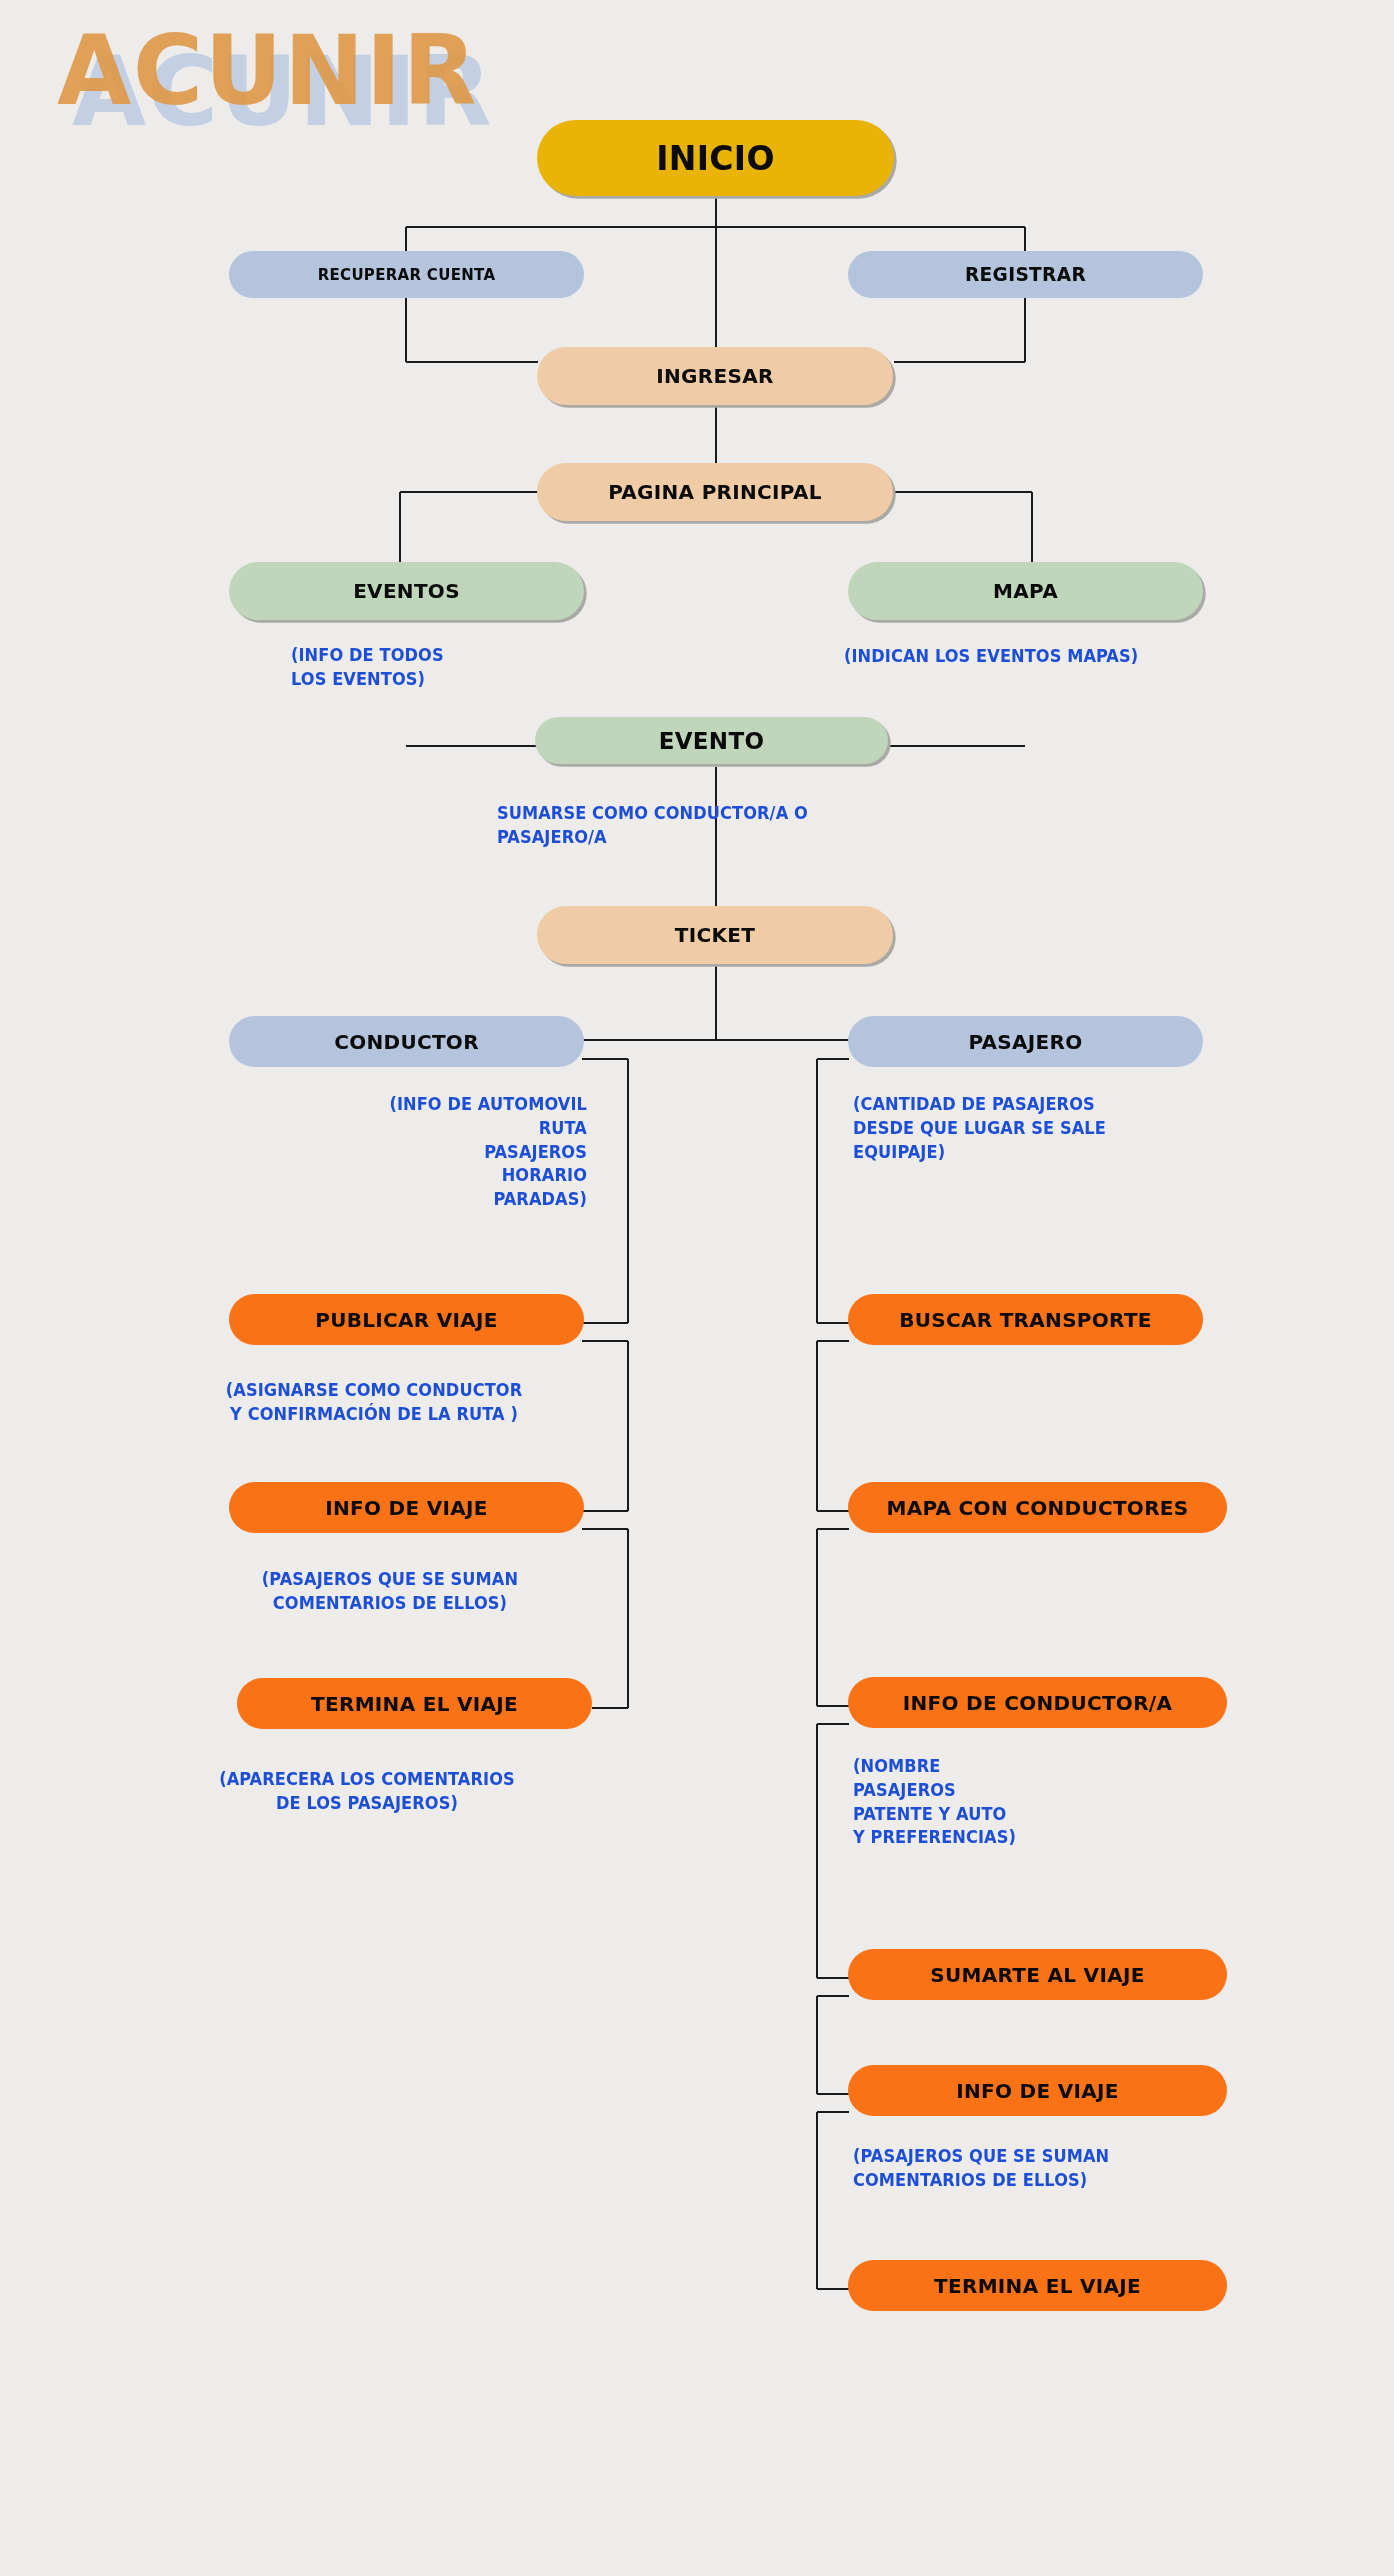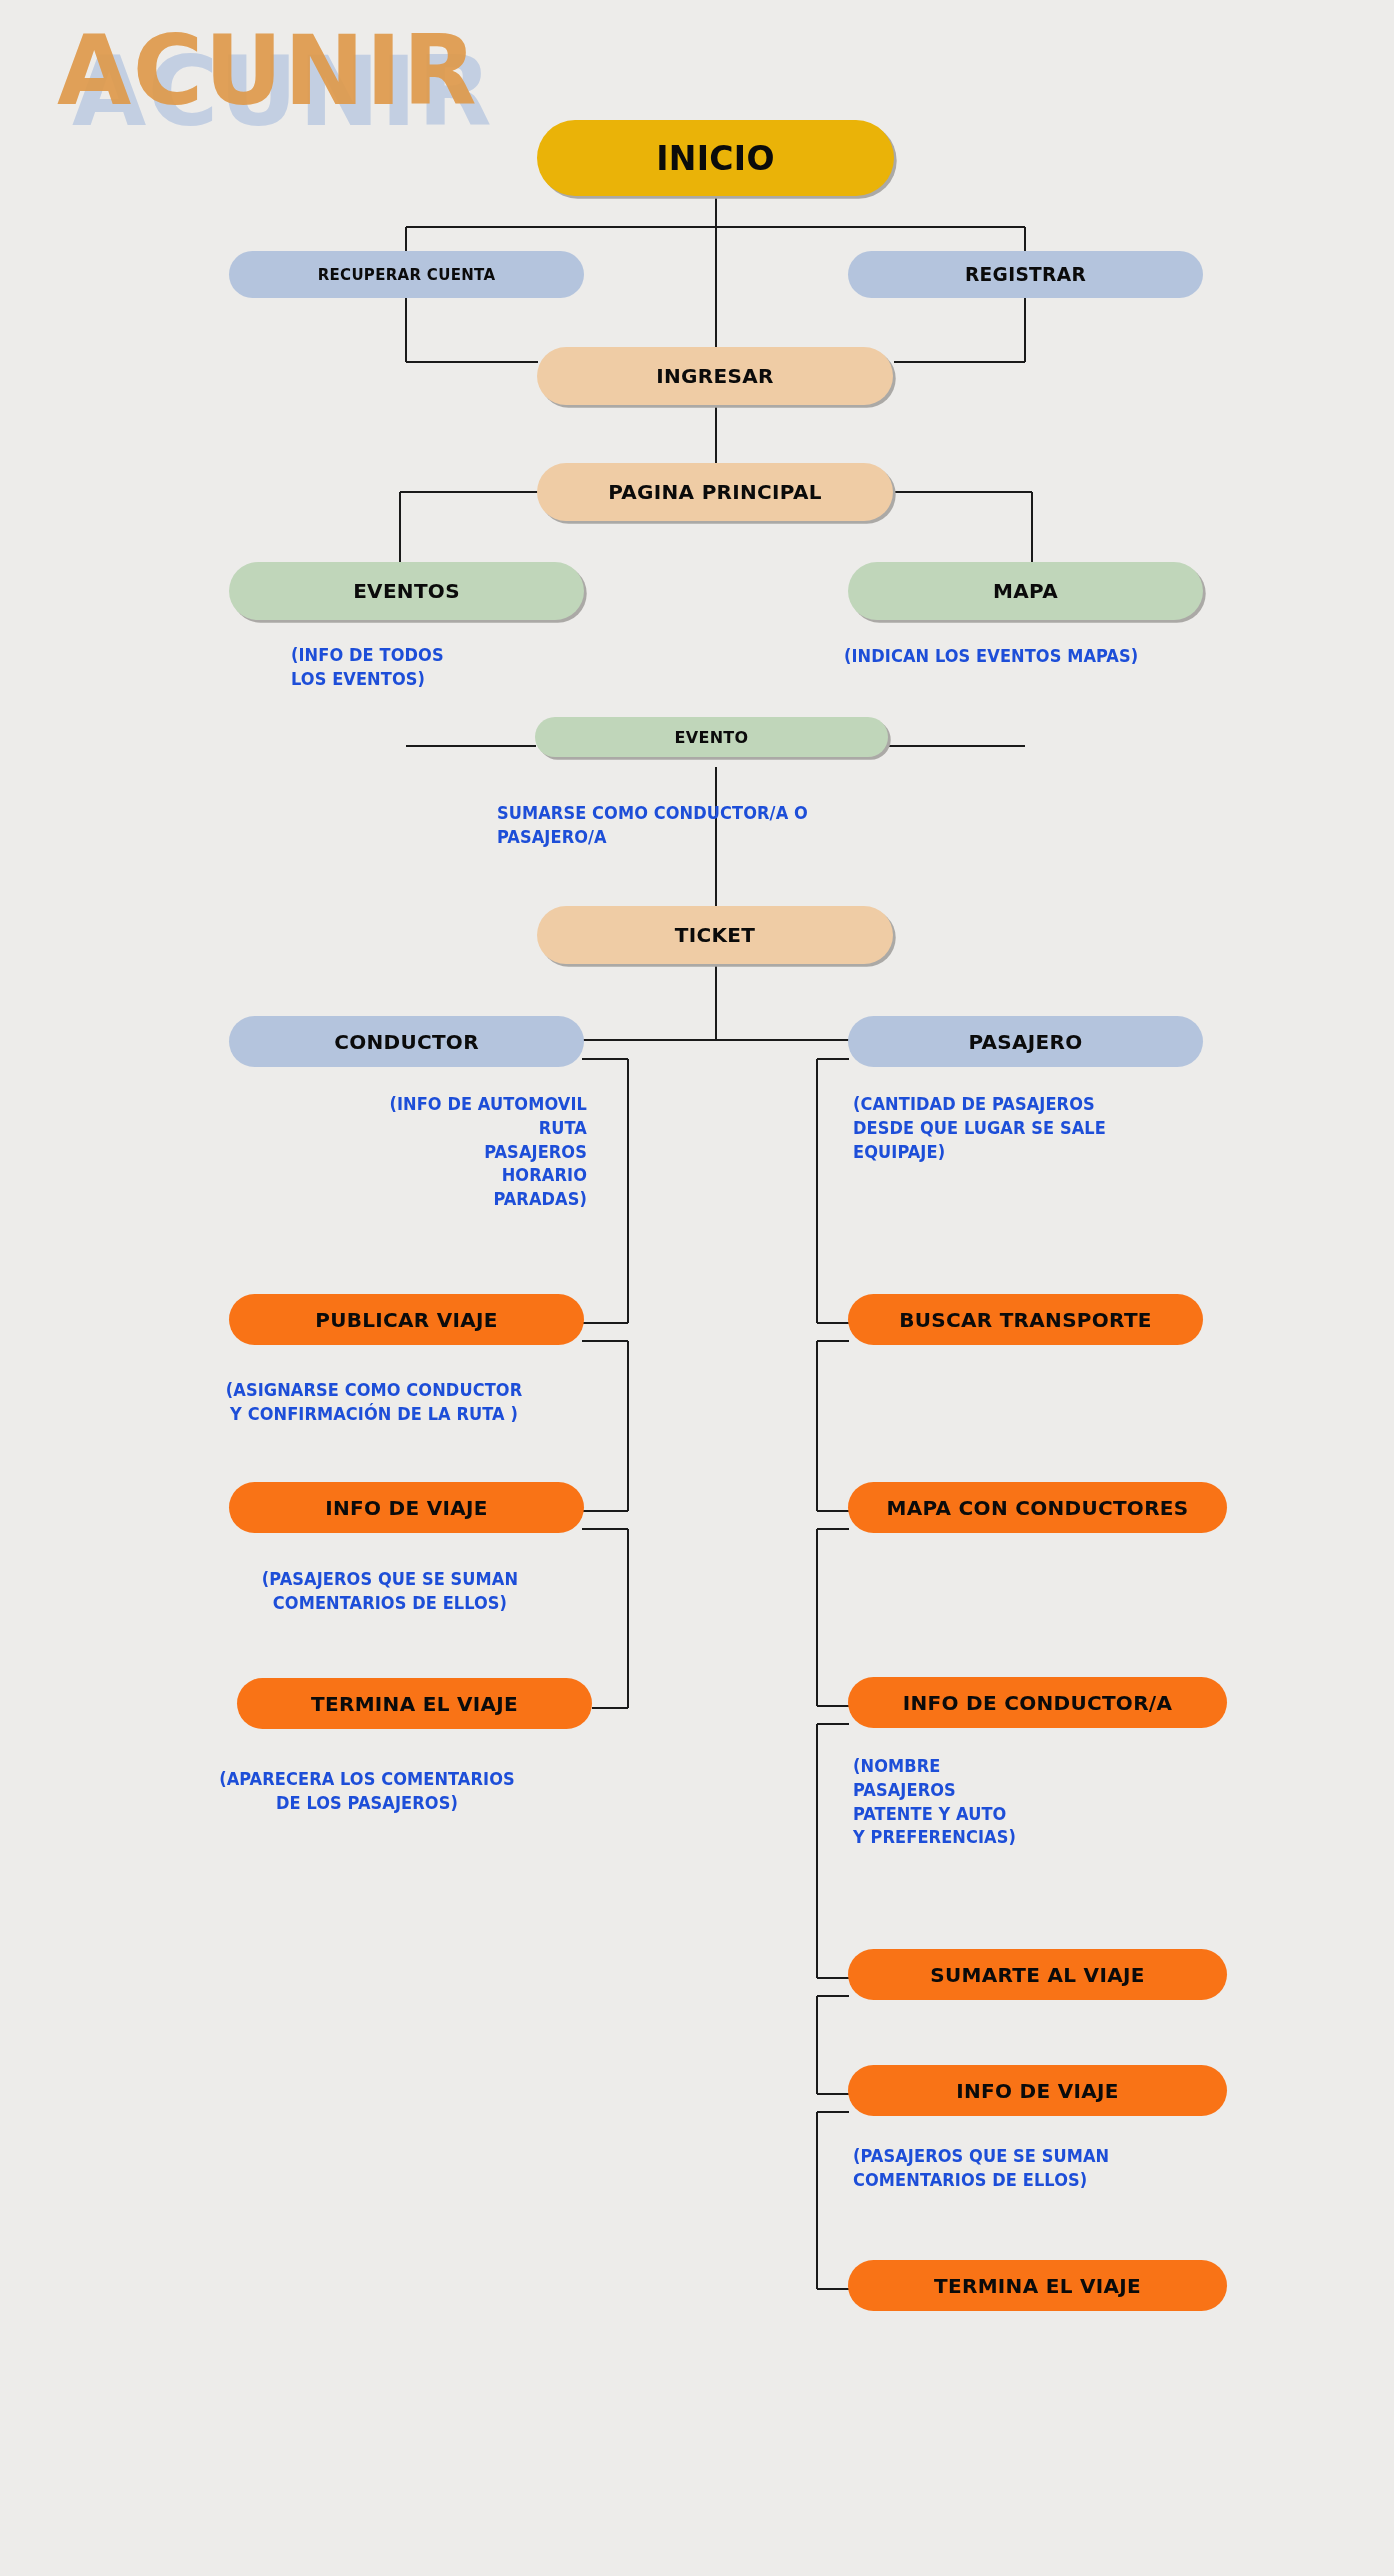--- a/index.html
+++ b/index.html
@@ -165,21 +165,21 @@
   </div>
 
   <div class="node green sh" style="left:213px;top:562px;width:355px;height:58px;font-size:20px;">
     <span>EVENTOS</span>
   </div>
 
   <div class="node green sh" style="left:832px;top:562px;width:355px;height:58px;font-size:20px;">
     <span>MAPA</span>
   </div>
 
-  <div class="node green sh" style="left:519px;top:717px;width:353px;height:40px;font-size:16px;">
+  <div class="node green sh" style="left:519px;top:717px;width:353px;height:47px;font-size:23px;">
     <span>EVENTO</span>
   </div>
 
   <div class="node peach sh" style="left:521px;top:906px;width:356px;height:58px;font-size:20px;">
     <span>TICKET</span>
   </div>
 
   <div class="node blue" style="left:213px;top:1016px;width:355px;height:51px;font-size:20px;">
     <span>CONDUCTOR</span>
   </div>

